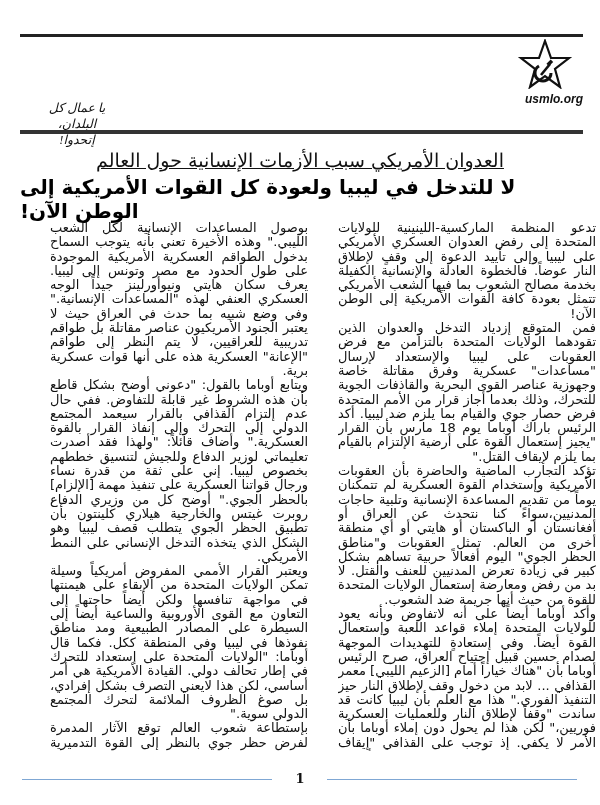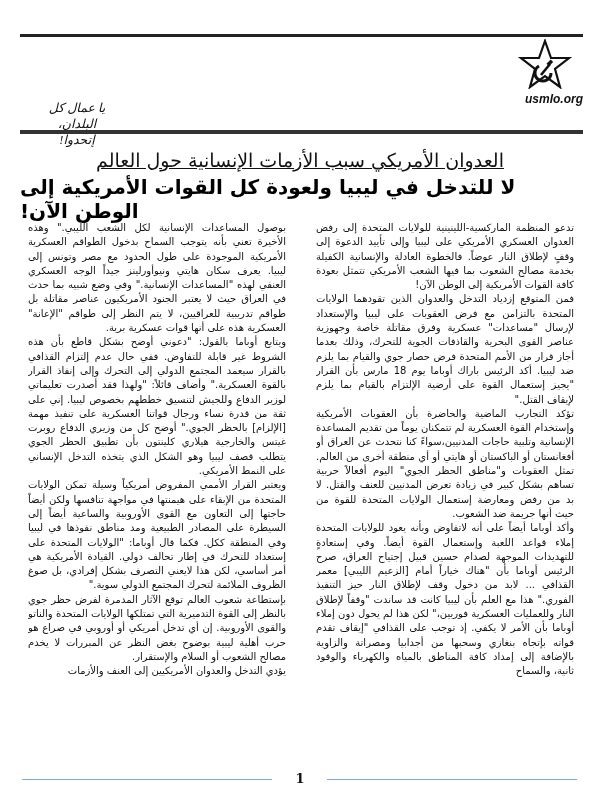--- a/index.html
+++ b/index.html
@@ -27,22 +27,22 @@
 
     .subhead { position: absolute; left: 60px; top: 149px; width: 480px; text-align: center;
       font-family: "DejaVu Serif", serif; font-size: 19px; line-height: 22px;
       direction: rtl; text-decoration: underline; color: #111; }
 
     .headline { position: absolute; left: 20px; top: 175px; width: 560px; text-align: left;
       font-family: "DejaVu Sans", sans-serif; font-weight: bold; font-size: 20px; line-height: 24px;
       direction: rtl; color: #000; }
 
     .col { position: absolute; top: 221px; width: 258px; height: 530px; overflow: hidden;
-      font-family: "DejaVu Sans", sans-serif; font-size: 10px; line-height: 14.3px;
-      direction: rtl; text-align: justify; color: #111; }
+      font-family: "DejaVu Sans", sans-serif; font-size: 13px; line-height: 14.3px;
+      direction: rtl; text-align: justify; color: #111; margin-left: 22px; }
     .col-right { left: 316px; }
     .col-left { left: 28px; }
     .col p { margin: 0; }
 
     .footer-line { position: absolute; top: 779px; height: 1px; background: #7fa7d4; }
     .footer-line.l { left: 22px; width: 250px; }
     .footer-line.r { left: 327px; width: 250px; }
     .page-num { position: absolute; left: 290px; top: 771px; width: 20px; text-align: center;
       font-family: "DejaVu Serif", serif; font-weight: bold; font-size: 13px; color: #111; }
   </style>

